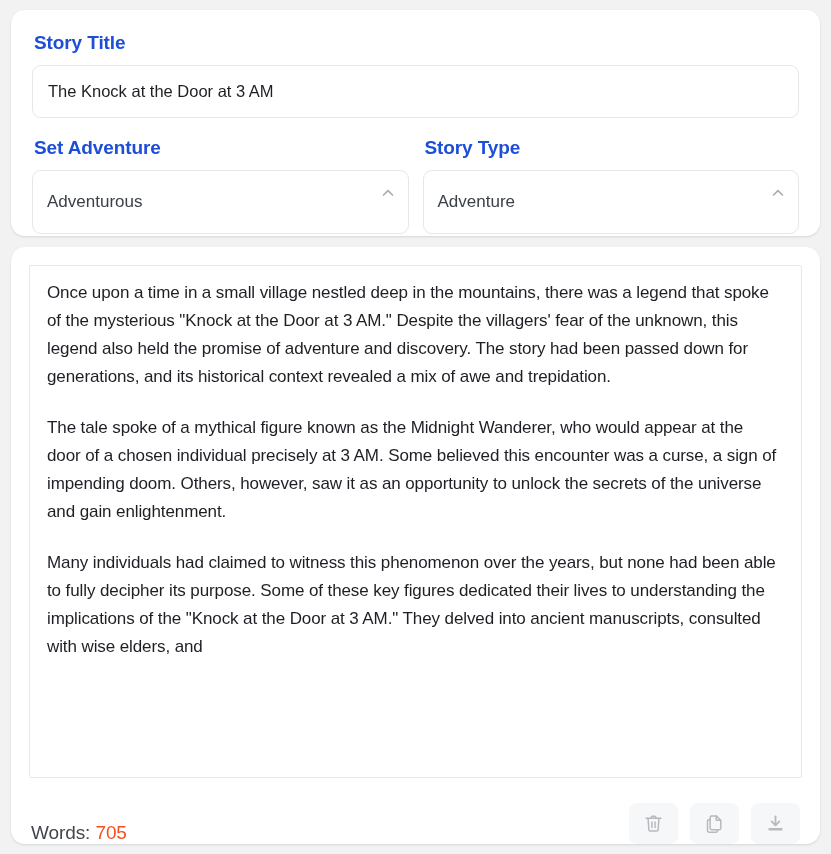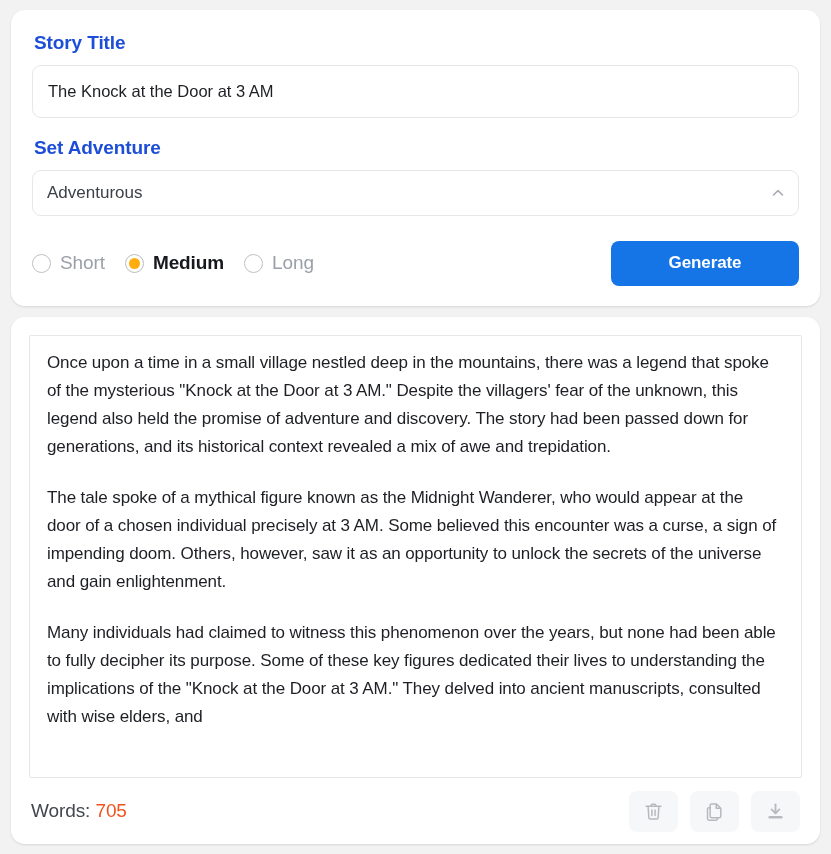--- a/index.html
+++ b/index.html
@@ -66,21 +66,21 @@
   }
   .col { flex: 1 1 0; min-width: 0; }
 
   .select-wrap {
     position: relative;
     width: 100%;
     height: 46px;
   }
   .select-box {
     width: 100%;
-    height: 46px;
+    height: 64px;
     border: 1px solid #e6e7e9;
     border-radius: 9px;
     background: #fff;
     display: flex;
     align-items: center;
     padding: 0 38px 0 14px;
     font-size: 17px;
     color: #3c4148;
     cursor: pointer;
     user-select: none;
@@ -191,21 +191,21 @@
     line-height: 28px;
     color: #1d1f24;
     letter-spacing: -0.1px;
   }
   .story-box p:last-child { margin-bottom: 15px; }
 
   .footer-row {
     height: 66px;
     flex: none;
     display: flex;
-    align-items: center;
+    align-items: flex-end;
     padding: 0 2px;
   }
   .words {
     font-size: 19px;
     color: #42464d;
     letter-spacing: -0.1px;
   }
   .words b {
     font-weight: 400;
     color: #f4511e;
@@ -247,49 +247,36 @@
             <span>Adventurous</span>
           </div>
           <span class="caret">
             <svg viewBox="0 0 16 16" width="16" height="16" fill="none" stroke="#a8acb3" stroke-width="1.6" stroke-linecap="round" stroke-linejoin="round">
                 <path d="M3.5 10 8 5.6 12.5 10"></path>
               </svg>
           </span>
         </div>
       </div>
 
+      <div class="col">
+        <div class="field-label">Story Type</div>
+        <div class="select-wrap">
+          <div class="select-box">
+            <span>Adventure</span>
+          </div>
+          <span class="caret">
+            <svg viewBox="0 0 16 16" width="16" height="16" fill="none" stroke="#a8acb3" stroke-width="1.6" stroke-linecap="round" stroke-linejoin="round">
+                <path d="M3.5 10 8 5.6 12.5 10"></path>
+              </svg>
+          </span>
+        </div>
+      </div>
 
     </div>
 
-    <div class="controls-row">
-      <div class="radios">
-
-        <div class="radio-item">
-          <span class="radio-dot"></span>
-          <span class="radio-label">Short</span>
-        </div>
-
-        <div class="radio-item selected">
-          <span class="radio-dot">
-              <i></i>
-            </span>
-          <span class="radio-label">Medium</span>
-        </div>
-
-        <div class="radio-item">
-          <span class="radio-dot"></span>
-          <span class="radio-label">Long</span>
-        </div>
-
-      </div>
-
-      <div class="spacer"></div>
-
-      <button class="generate-btn">Generate</button>
-    </div>
 
   </div>
 
   <div class="card output-card">
 
     <div class="story-box">
       <p>Once upon a time in a small village nestled deep in the mountains, there was a legend that spoke of the mysterious "Knock at the Door at 3 AM." Despite the villagers' fear of the unknown, this legend also held the promise of adventure and discovery. The story had been passed down for generations, and its historical context revealed a mix of awe and trepidation.</p>
       <p>The tale spoke of a mythical figure known as the Midnight Wanderer, who would appear at the door of a chosen individual precisely at 3 AM. Some believed this encounter was a curse, a sign of impending doom. Others, however, saw it as an opportunity to unlock the secrets of the universe and gain enlightenment.</p>
       <p>Many individuals had claimed to witness this phenomenon over the years, but none had been able to fully decipher its purpose. Some of these key figures dedicated their lives to understanding the implications of the "Knock at the Door at 3 AM." They delved into ancient manuscripts, consulted with wise elders, and</p>
     </div>

